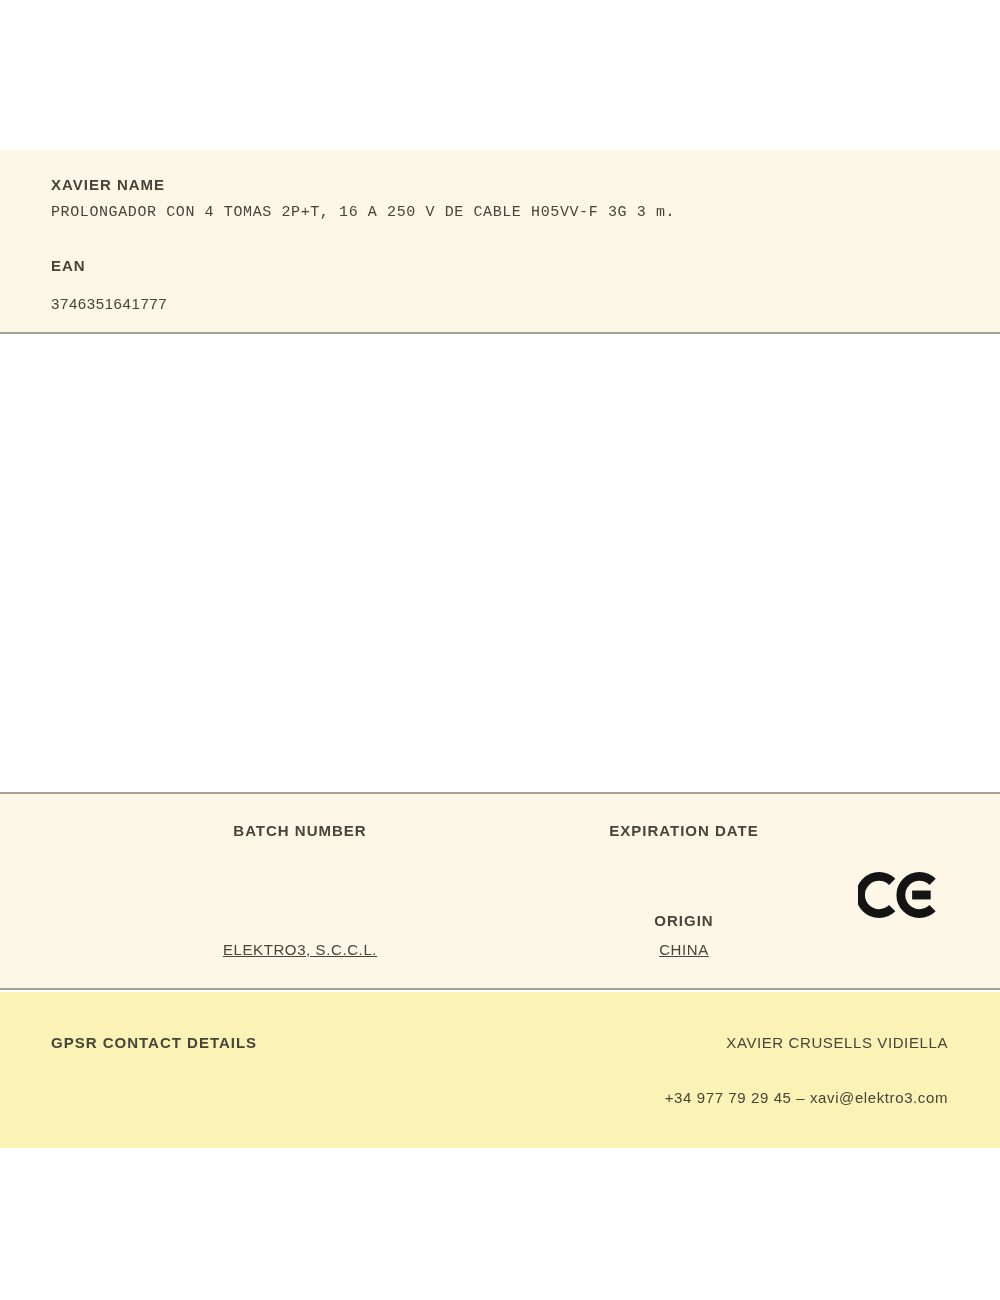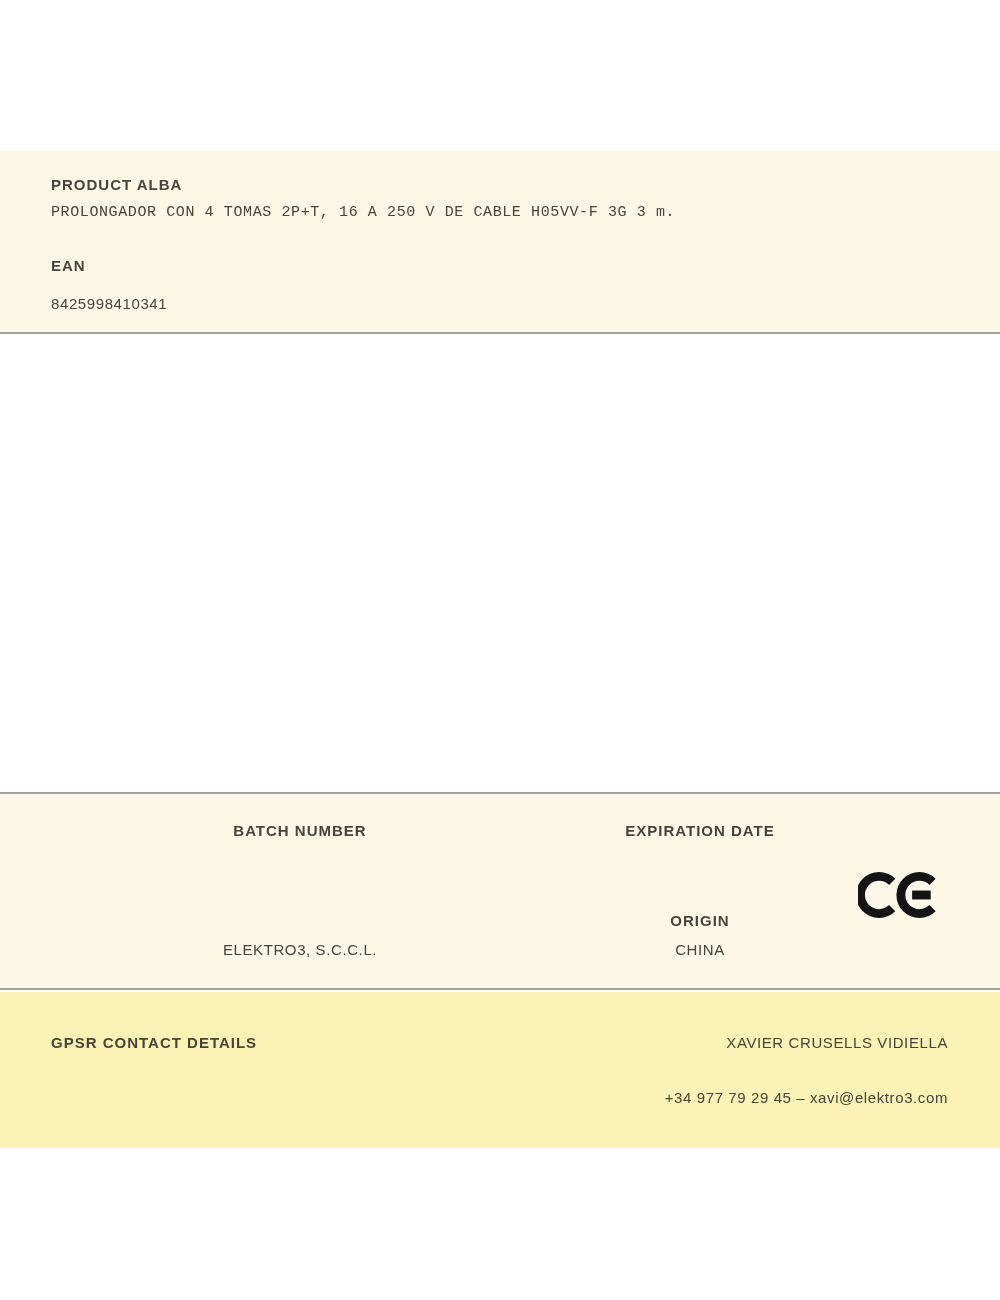--- a/index.html
+++ b/index.html
@@ -42,48 +42,48 @@
   }
 
   
   .product-name-label { left: 51px; top: 27px; }
   .product-name-value { left: 51px; top: 55px; font-family: Liberation Mono, monospace; }
   .ean-label          { left: 51px; top: 108px; }
   .ean-value          { left: 51px; top: 146px; }
 
   
   .col-left  { left: 100px; width: 400px; text-align: center; }
-  .col-right { left: 500px; width: 400px; text-align: center; }
+  .col-right { left: 484px; width: 400px; text-align: center; }
   .row-top-label    { top: 29px; }
   .row-mid-label    { top: 119px; }
-  .row-mid-value    { top: 148px; }
+  .row-mid-value    { top: 148px; text-decoration: underline; }
 
   .ce-mark {
     position: absolute;
     top: 70px; right: 58px;
     width: 84px; height: 62px;
   }
   .ce-mark svg { width: 100%; height: 100%; display: block; }
 
   
   .gpsr-label   { left: 51px; top: 43px; }
   .contact-name    { right: 52px; top: 43px;  text-align: left; }
   .contact-address { right: 52px; top: 70px;  text-align: right; }
   .contact-phone   { right: 52px; top: 98px;  text-align: right; }
 </style>
 </head>
 <body>
 
 <div class="page">
 
   <section class="product-section">
-    <div class="txt lbl product-name-label">PRODUCT ALBA</div>
+    <div class="txt lbl product-name-label">XAVIER NAME</div>
     <div class="txt product-name-value">PROLONGADOR CON 4 TOMAS 2P+T, 16 A 250 V DE CABLE H05VV-F 3G 3 m.</div>
     <div class="txt lbl ean-label">EAN</div>
-    <div class="txt ean-value">8425998410341</div>
+    <div class="txt ean-value">3746351641777</div>
   </section>
 
   <section class="batch-section">
     <div class="txt lbl col-left row-top-label">BATCH NUMBER</div>
     <div class="txt col-left row-mid-value" style="top:58px;"></div>
 
     <div class="txt lbl col-right row-top-label">EXPIRATION DATE</div>
     <div class="txt col-right" style="top:58px;"></div>
 
     <div class="txt col-left row-mid-value">ELEKTRO3, S.C.C.L.</div>

